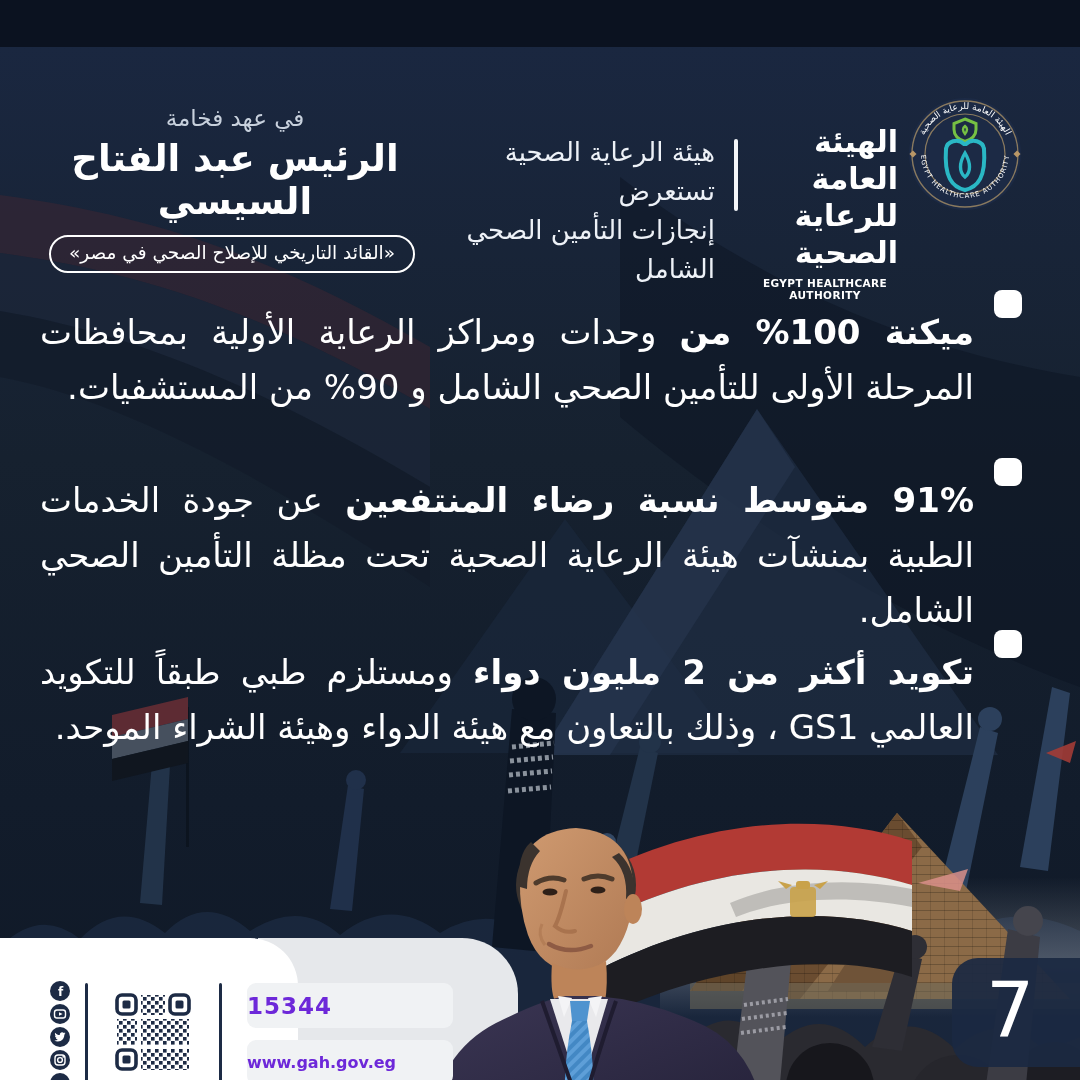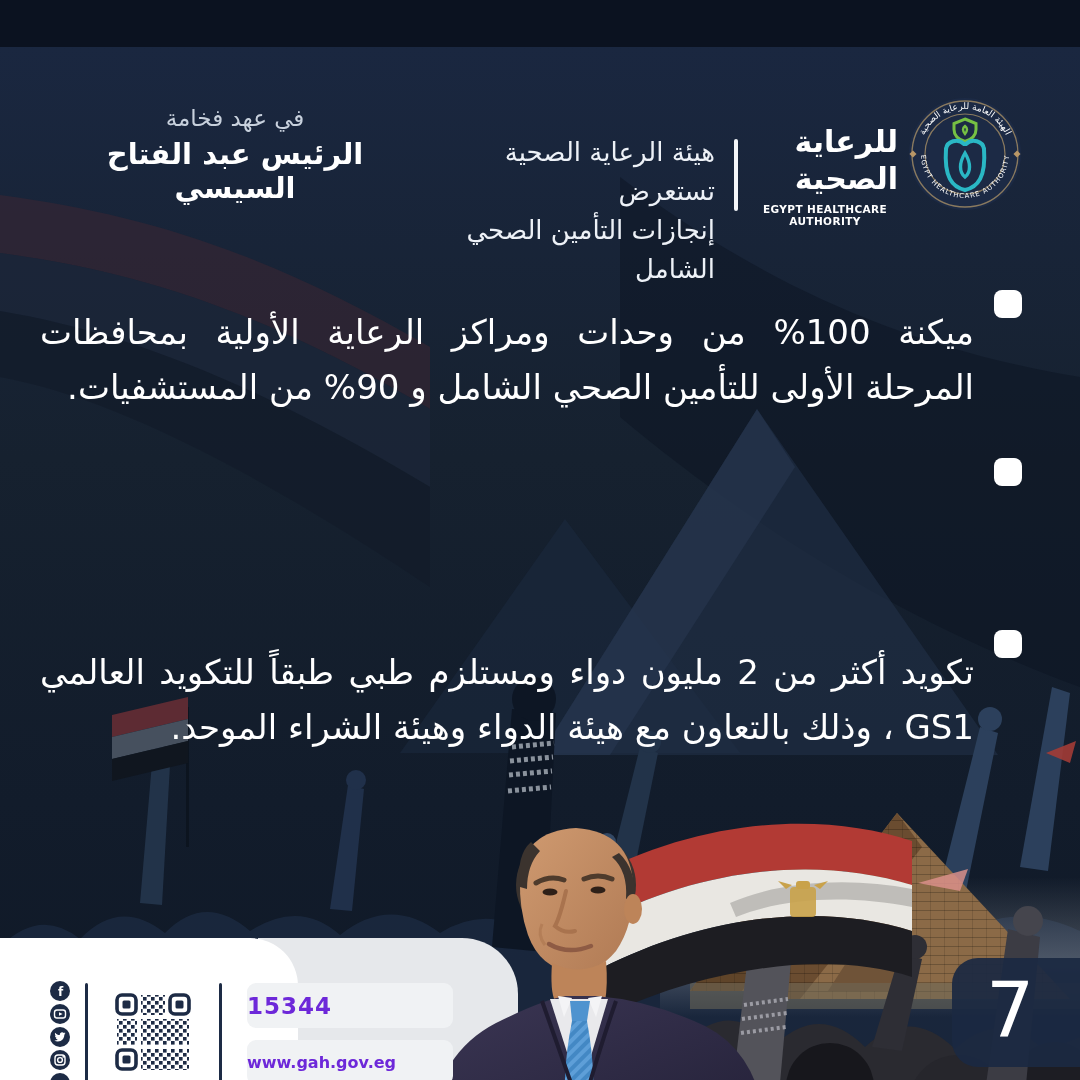--- a/index.html
+++ b/index.html
@@ -8,39 +8,39 @@
     background:linear-gradient(180deg,#1a2740 0%,#16212f 38%,#121c2b 70%,#0f1826 100%);
     font-family:"DejaVu Sans",sans-serif;
     margin-top:47px;
   }
   svg{display:block}
   .abs{position:absolute}
 
   
   .era{left:55px;top:58px;width:360px;text-align:center;color:#fff;direction:rtl}
   .era-l1{font-size:23px;color:#c8d1dd;letter-spacing:.5px}
-  .era-l2{font-size:29px;font-weight:700;margin-top:6px}
+  .era-l2{font-size:37px;font-weight:700;margin-top:6px}
   .era-badge{display:inline-block;margin-top:12px;border:2px solid #fff;border-radius:999px;
     padding:5px 18px 8px;font-size:18.5px;color:#fff;white-space:nowrap}
   .title-block{left:415px;top:86px;width:300px;text-align:right;direction:rtl;
     color:#edf1f7;font-size:26px;line-height:39px}
   .v-divider{left:734px;top:92px;width:4px;height:72px;background:#f4f6f9;border-radius:2px}
   .brand{left:752px;top:76px;width:146px;text-align:right;direction:rtl;color:#fff}
   .brand-ar{font-size:30px;font-weight:700;line-height:37px}
   .brand-en{direction:ltr;text-align:center;font-size:10.5px;font-weight:700;
     letter-spacing:.4px;margin-top:6px;color:#fff}
   .emblem{left:908px;top:50px}
 
   
   .b-square{width:28px;height:28px;background:#fff;border-radius:8px;right:58px}
   .sq1{top:243px}.sq2{top:411px}.sq3{top:583px}
   .b-text{right:106px;width:934px;direction:rtl;text-align:justify;color:#fff;
     font-size:34px;line-height:55px}
   .bt1{top:224px}.bt2{top:392px}.bt3{top:564px}
-  .b-text b{font-weight:400}
+  .b-text b{font-weight:700}
 
   
   .panel-gray{left:258px;top:891px;width:260px;height:189px;background:#e6e8eb;
     border-radius:0 56px 0 0}
   .panel-white{left:-50px;top:891px;width:348px;height:189px;background:#ffffff;
     border-radius:0 48px 70px 0}
   .social{left:50px;top:934px;display:flex;flex-direction:column;gap:3px}
   .f-divider{width:3px;height:104px;background:#1d2b45;border-radius:2px;top:936px}
   .fd1{left:85px}.fd2{left:219px}
   .qr{left:111px;top:942px}
@@ -213,30 +213,32 @@
       <path d="M172,236 L187,236 Q198,296 190,342 L168,342 Q160,296 172,236 Z" fill="url(#tieP)"></path>
       <path d="M142,216 Q158,262 178,318" stroke="#1f1c30" stroke-width="4" fill="none"></path>
       <path d="M216,216 Q200,262 184,318" stroke="#1f1c30" stroke-width="4" fill="none"></path>
       <path d="M30,342 Q60,318 96,316 L120,342 Z" fill="#2b2840"></path>
     </g>
   </svg>
 
   <div class="abs era">
     <div class="era-l1">في عهد فخامة</div>
     <div class="era-l2">الرئيس عبد الفتاح السيسي</div>
+    <div class="era-badge">«القائد التاريخي للإصلاح الصحي في مصر»</div>
   </div>
 
   <div class="abs title-block">
     <div>هيئة الرعاية الصحية تستعرض</div>
     <div>إنجازات التأمين الصحي الشامل</div>
   </div>
 
   <div class="abs v-divider"></div>
 
   <div class="abs brand">
+    <div class="brand-ar">الهيئة العامة</div>
     <div class="brand-ar">للرعاية الصحية</div>
     <div class="brand-en">EGYPT HEALTHCARE AUTHORITY</div>
   </div>
 
   <svg class="abs emblem" width="114" height="114" viewBox="0 0 114 114">
     <circle cx="57" cy="57" r="56" fill="#1c2a45"></circle>
     <circle cx="57" cy="57" r="53" fill="none" stroke="#8a7a5f" stroke-width="1.4"></circle>
     <circle cx="57" cy="57" r="40" fill="none" stroke="#8a7a5f" stroke-width="1.2"></circle>
     <rect x="2.5" y="54.5" width="5" height="5" transform="rotate(45 5 57)" fill="#b99767"></rect>
     <rect x="106.5" y="54.5" width="5" height="5" transform="rotate(45 109 57)" fill="#b99767"></rect>
@@ -259,20 +261,21 @@
       <path d="M38,52 C39,44 50,41 56,47"></path>
       <path d="M76,52 C75,44 64,41 58,47"></path>
       <path d="M57,56 C51,66 51,75 57,80 C63,75 63,66 57,56 Z" stroke-width="3.4"></path>
     </g>
   </svg>
 
   <div class="abs b-square sq1"></div>
   <p class="abs b-text bt1" dir="rtl"><b>ميكنة 100% من</b><span> وحدات ومراكز الرعاية الأولية بمحافظات المرحلة الأولى للتأمين الصحي الشامل و 90% من المستشفيات.</span></p>
 
   <div class="abs b-square sq2"></div>
+  <p class="abs b-text bt2" dir="rtl"><b>91% متوسط نسبة رضاء المنتفعين</b><span> عن جودة الخدمات الطبية بمنشآت هيئة الرعاية الصحية تحت مظلة التأمين الصحي الشامل.</span></p>
 
   <div class="abs b-square sq3"></div>
   <p class="abs b-text bt3" dir="rtl"><b>تكويد أكثر من 2 مليون دواء</b><span> ومستلزم طبي طبقاً للتكويد العالمي GS1 ، وذلك بالتعاون مع هيئة الدواء وهيئة الشراء الموحد.</span></p>
 
   <div class="abs social">
     <svg width="20" height="20" viewBox="0 0 20 20">
       <circle cx="10" cy="10" r="10" fill="#1d2b45"></circle>
       <text x="10.5" y="15" font-size="12" font-weight="bold" fill="#fff" text-anchor="middle" font-family="DejaVu Sans">f</text>
     </svg>
     <svg width="20" height="20" viewBox="0 0 20 20">

